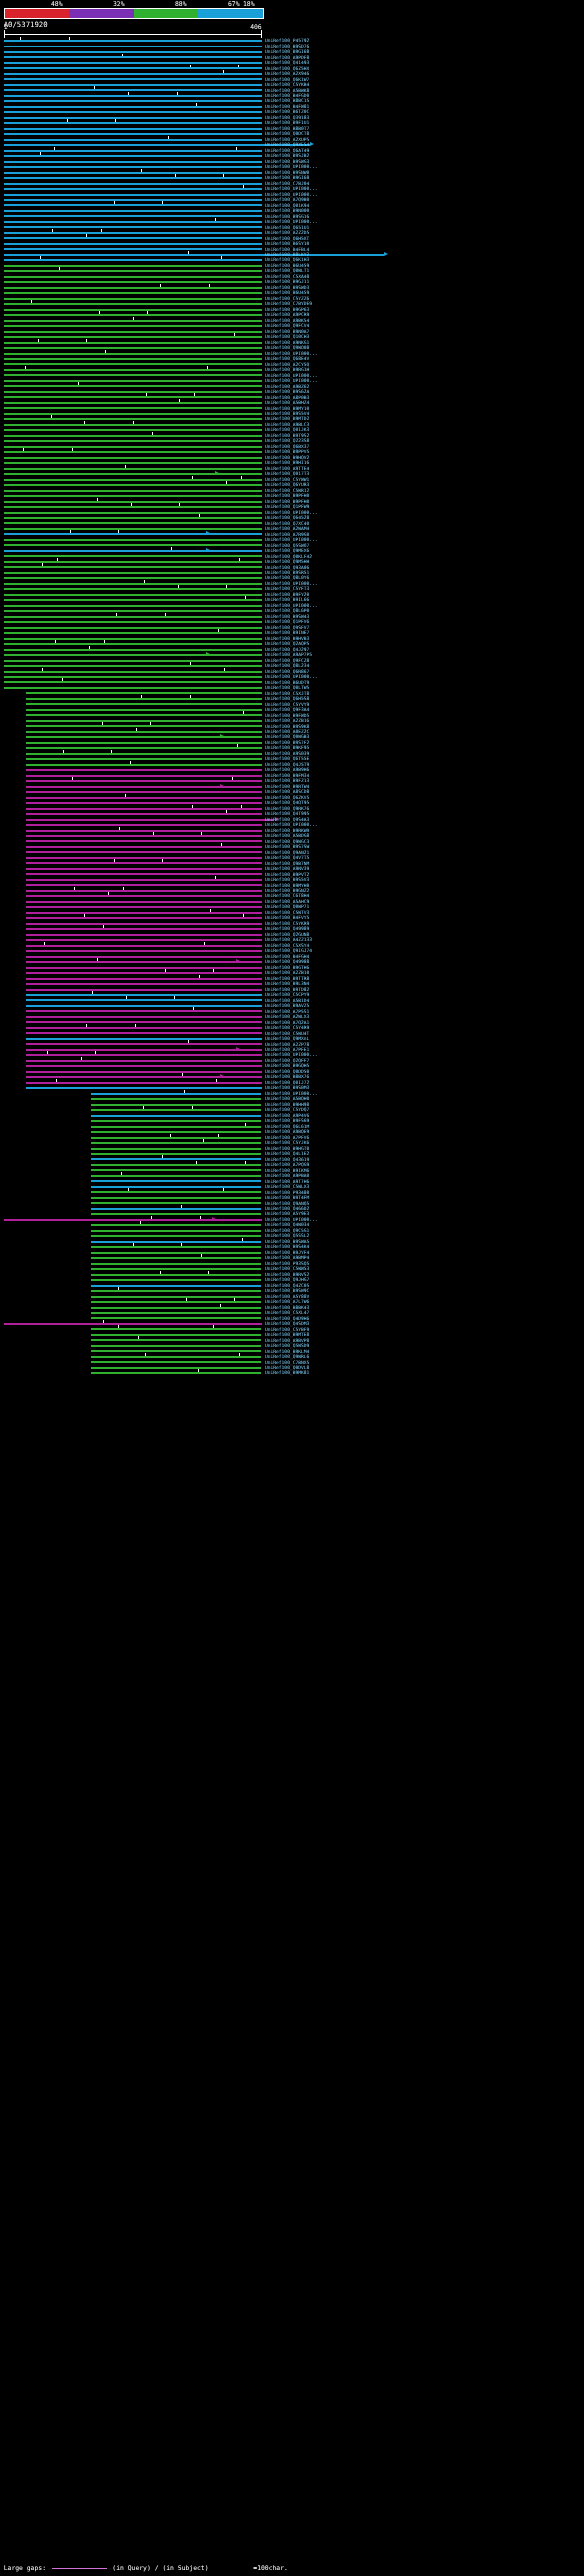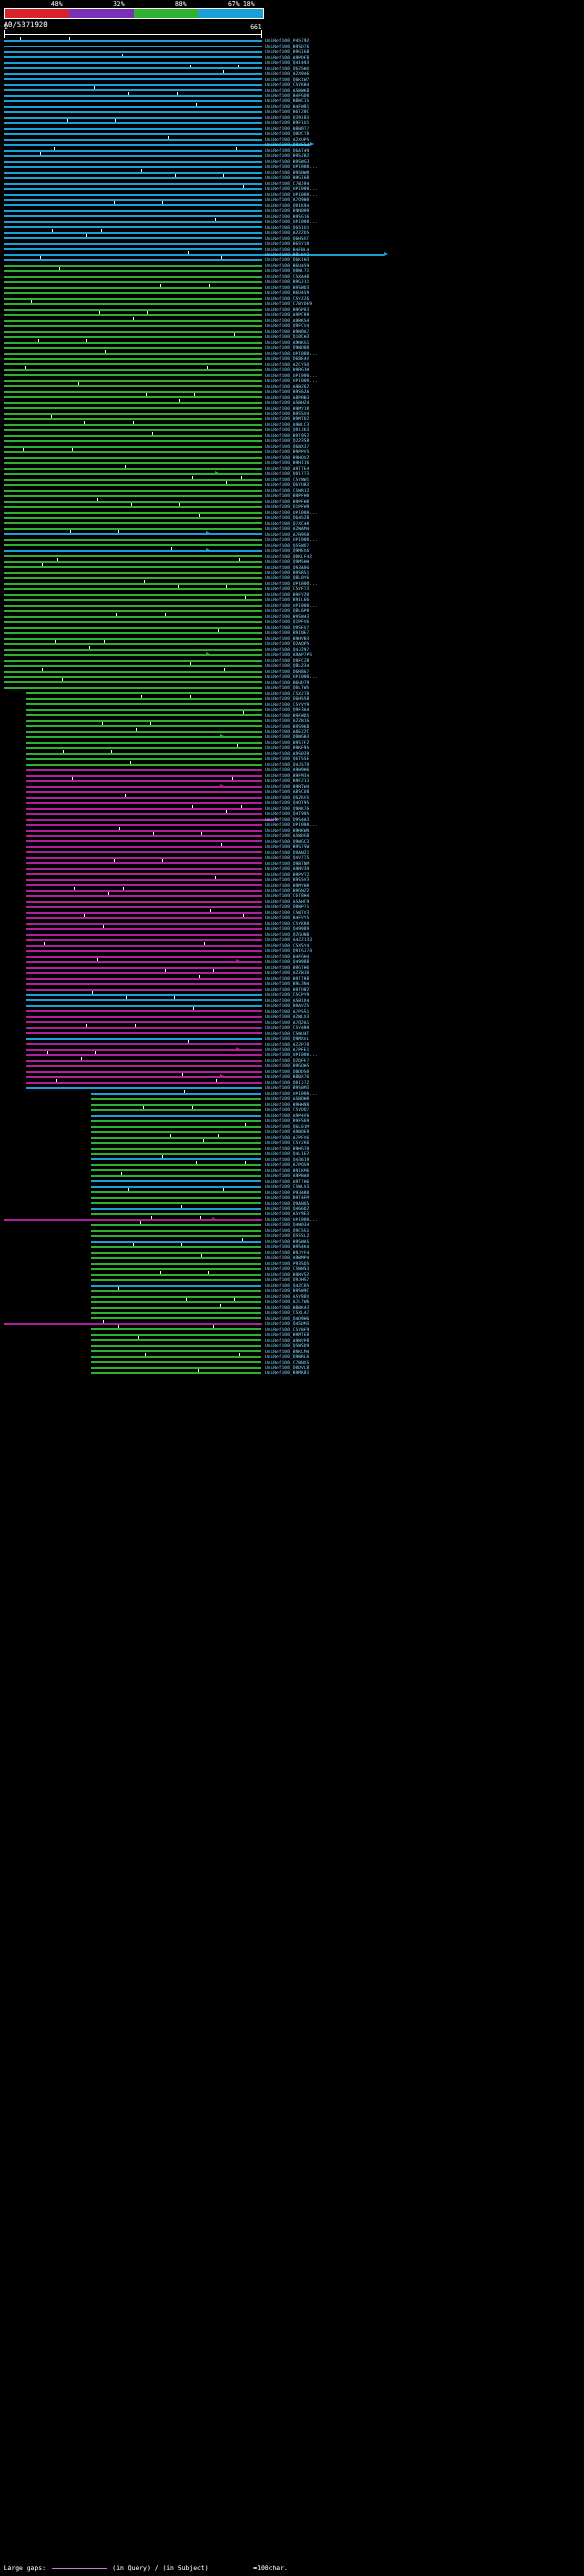--- a/index.html
+++ b/index.html
@@ -45,21 +45,21 @@
   </div>
 </div>
 
 <div class="query-label">A0/5371920</div>
 
 <div class="ruler">
   <div class="bar"></div>
   <div class="tickL"></div>
   <div class="tickR"></div>
   <div class="numL">1</div>
-  <div class="numR">661</div>
+  <div class="numR">406</div>
 </div>
 
 <div class="plot" id="plot">
     <div class="hit" style="left: 3.7px; top: 0px; width: 258px;">
       <div class="seg" style="left: 0px; width: 258px; background: rgb(26, 160, 216);"></div>
       <div class="tick" style="left: 16.4px; background: rgb(255, 255, 255);"></div>
       <div class="tick" style="left: 65px; background: rgb(255, 255, 255);"></div>
     </div>
     <div class="label" style="top: -1.8px;">UniRef100_P45792</div>
     <div class="hit" style="left: 3.7px; top: 5.5px; width: 258px;">

